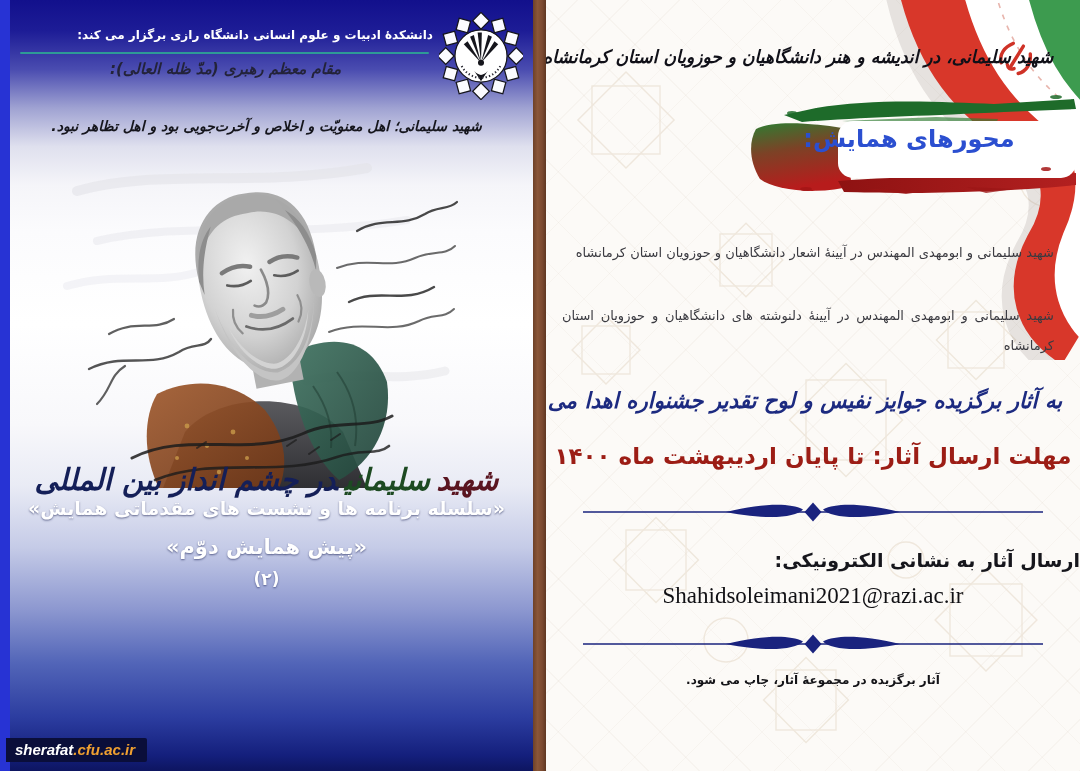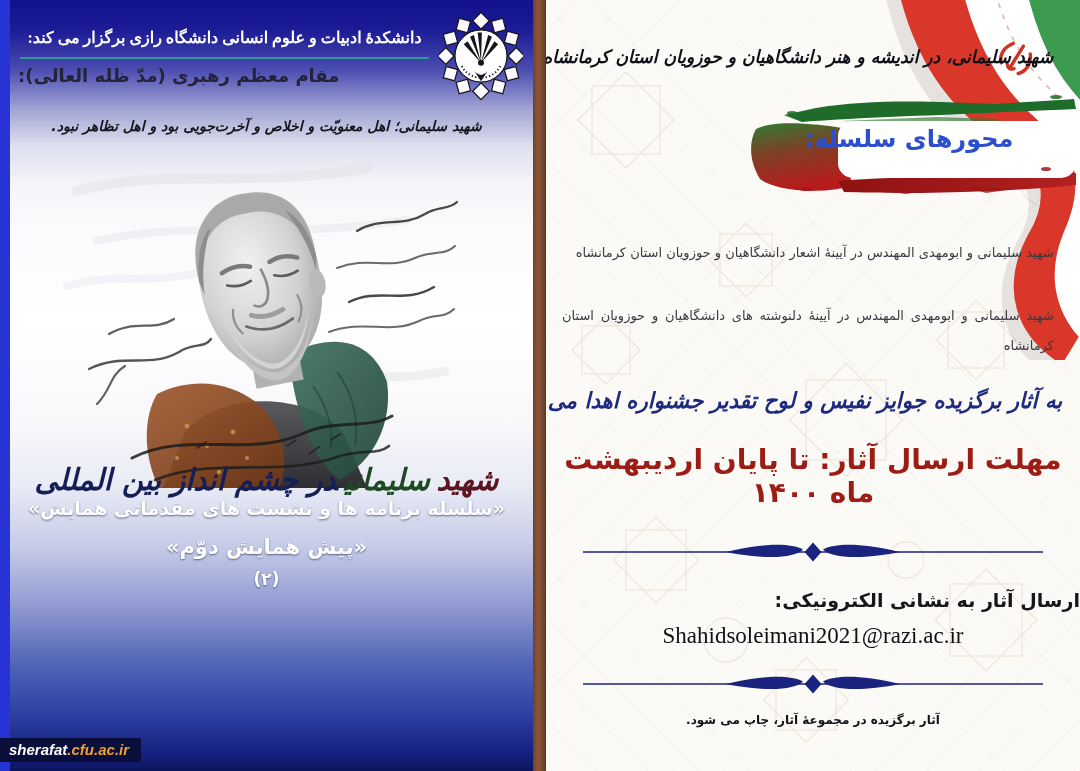--- a/index.html
+++ b/index.html
@@ -12,40 +12,40 @@
     width:533px;height:771px;position:relative;overflow:hidden;flex:0 0 533px;
     background:linear-gradient(180deg,
       #12108c 0%,#1d1c96 4%,#4a4cb0 9%,#9fa2d2 14%,#dfe0ee 19%,#f5f5f9 24%,
       #fbfbfd 30%,#ffffff 42%,#f8f8fb 55%,#e9ebf5 63%,#c5cbe7 71%,#8d98d0 79%,
       #5265b8 86%,#2c3da0 93%,#141f7c 98%,#0d1560 100%);
   }
   .blue-edge{position:absolute;left:0;top:0;bottom:0;width:10px;background:#2733d4;}
   .poster-header{direction:rtl;display:flex;align-items:flex-start;padding:12px 10px 0 16px;position:relative;}
   .logo-wrap{flex:0 0 84px;margin-left:6px;}
   .header-text-block{flex:1;padding-top:16px;}
-  .faculty-line{color:#ffffff;font-weight:bold;font-size:16px;text-align:center;letter-spacing:-0.2px;font-family:Liberation Serif, serif;}
+  .faculty-line{color:#ffffff;font-weight:bold;font-size:12px;text-align:right;letter-spacing:-0.2px;}
   .teal-rule{height:2px;background:#2e9a96;margin:10px 4px 6px 4px;border-radius:1px;}
-  .attribution{color:#23233a;font-size:18px;text-align:left;padding-left:2px;font-weight:bold;}
+  .attribution{color:#23233a;font-size:15px;font-style:italic;text-align:center;padding-left:2px;font-weight:bold;}
   .quote{
     direction:rtl;text-align:center;color:#15151c;font-size:14px;font-weight:bold;font-style:italic;
     margin:14px 18px 0 18px;letter-spacing:-0.3px;
   }
   .portrait{display:block;margin:2px auto 0 auto;}
   .poster-title{
     direction:rtl;text-align:center;white-space:nowrap;margin-top:-26px;position:relative;z-index:3;
     font-size:30px;font-weight:bold;font-style:italic;letter-spacing:-1px;transform:scaleX(.97);
   }
   .poster-title .t1{color:#5a1520;}
   .poster-title .t2{color:#1d4a22;margin:0 7px;}
   .poster-title .t3{color:#141f58;}
   .sub1{direction:rtl;text-align:center;color:#ffffff;font-weight:bold;font-size:19px;text-shadow:0 1px 2px rgba(10,16,70,.55);}
   .sub2{direction:rtl;text-align:center;color:#ffffff;font-weight:bold;font-size:21px;margin-top:16px;text-shadow:0 1px 2px rgba(10,16,70,.55);}
   .sub3{direction:rtl;text-align:center;color:#ffffff;font-weight:bold;font-size:17px;margin-top:10px;text-shadow:0 1px 2px rgba(10,16,70,.55);}
   .site-badge{
-    position:absolute;left:0;bottom:9px;background:#0a0e3a;padding:3px 12px 4px 9px;
+    position:absolute;left:6px;bottom:9px;background:#0a0e3a;padding:3px 12px 4px 9px;
     direction:ltr;font-family:"Liberation Sans",sans-serif;font-style:italic;font-weight:bold;font-size:15px;
     border-radius:0 2px 2px 0;z-index:4;
   }
   .site-bold{color:#ffffff;}
   .site-rest{color:#f0a030;}
   
   .mid-divider{flex:0 0 13px;background:linear-gradient(90deg,#6e4128,#8a5638 35%,#7c4a31 70%,#5f3722);}
   
   .right-panel{
     flex:1;position:relative;overflow:hidden;background:#fcfaf7;
@@ -72,21 +72,21 @@
     background:linear-gradient(135deg,#8a90c8 0%,#5a3555 45%,#5a1020 100%);
     box-shadow:0 1px 1px rgba(60,20,30,.5);
   }
   .bullet-text{font-size:13px;color:#3a3a40;line-height:2.35;text-align:justify;letter-spacing:-0.2px;}
   .awards{
     direction:rtl;position:relative;z-index:2;text-align:center;margin:26px 10px 0 10px;
     color:#1c2a80;font-size:22px;font-weight:bold;font-style:italic;letter-spacing:-0.6px;white-space:nowrap;transform:scaleX(.97);
   }
   .deadline{
     direction:rtl;position:relative;z-index:2;text-align:center;margin-top:30px;
-    color:#9c1d15;font-size:28px;font-weight:bold;letter-spacing:-0.2px;
+    color:#9c1d15;font-size:23px;font-weight:bold;letter-spacing:-0.2px;
   }
   .ornament{display:block;margin:30px auto 0 auto;position:relative;z-index:2;}
   .ornament.second{margin-top:22px;}
   .email-label{direction:rtl;position:relative;z-index:2;text-align:right;margin-top:24px;color:#16161c;font-size:19px;font-weight:bold;}
   .email-address{
     direction:ltr;unicode-bidi:embed;position:relative;z-index:2;text-align:center;margin-top:12px;
     font-family:"Liberation Serif",serif;font-weight:normal;font-size:23px;color:#101014;
   }
   .print-note{direction:rtl;position:relative;z-index:2;text-align:center;margin-top:16px;color:#141418;font-size:12px;font-weight:bold;}
 </style>
@@ -339,21 +339,21 @@
         <rect x="92" y="30" width="238" height="57" rx="15" fill="#ffffff"></rect>
         <g fill="#1e6b2a" opacity=".85">
             <ellipse cx="46" cy="22" rx="5" ry="2"></ellipse>
             <ellipse cx="310" cy="6" rx="6" ry="2"></ellipse>
           </g>
         <g fill="#a31515" opacity=".85">
             <ellipse cx="60" cy="98" rx="6" ry="2"></ellipse>
             <ellipse cx="300" cy="78" rx="5" ry="2"></ellipse>
           </g>
       </svg>
-      <div class="banner-label">محورهای سلسله:</div>
+      <div class="banner-label">محورهای همایش:</div>
     </div>
 
     <div class="bullets">
       <div class="bullet-row">
         <span class="bullet-sq"></span>
         <span class="bullet-text">شهید سلیمانی و ابومهدی المهندس در آیینهٔ اشعار دانشگاهیان و حوزویان استان کرمانشاه</span>
       </div>
       <div class="bullet-row">
         <span class="bullet-sq"></span>
         <span class="bullet-text">شهید سلیمانی و ابومهدی المهندس در آیینهٔ دلنوشته های دانشگاهیان و حوزویان استان کرمانشاه</span>

